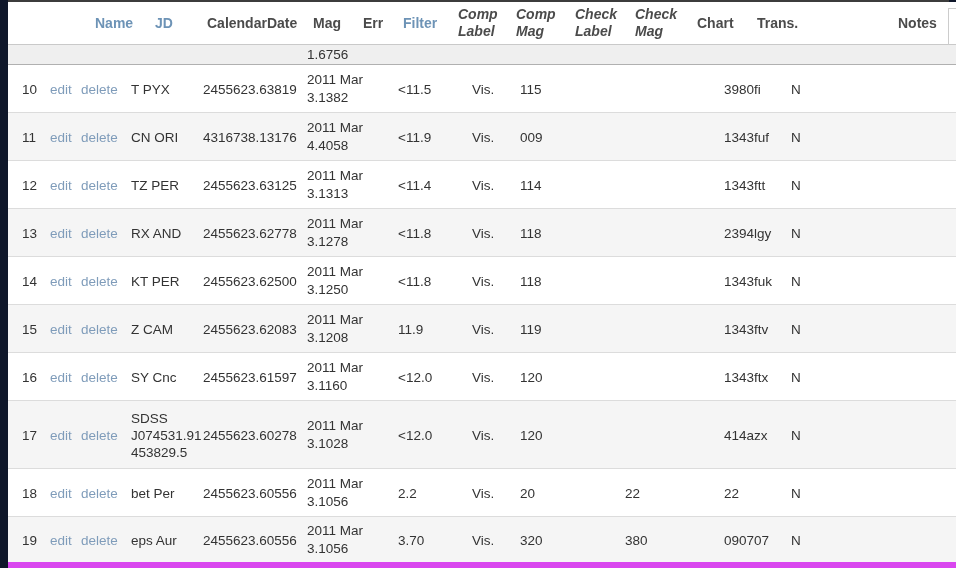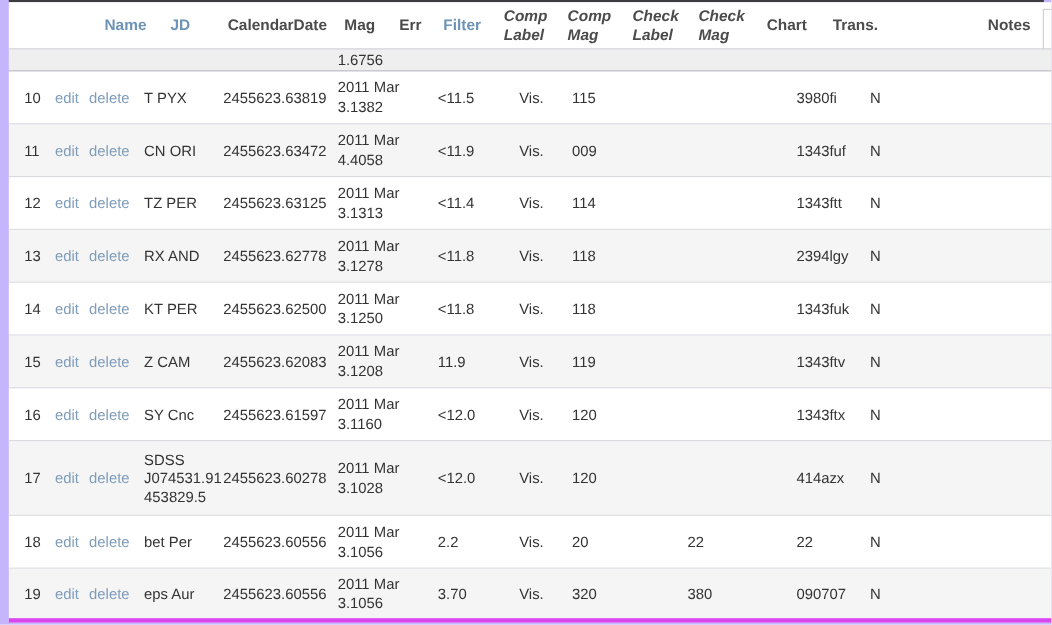--- a/index.html
+++ b/index.html
@@ -1,16 +1,16 @@
 <!DOCTYPE html>
 <html><head>
 <meta charset="utf-8">
 <style>
   html,body{margin:0;padding:0;background:#fff;}
-  .page{position:relative;width:956px;height:568px;overflow:hidden;background:#c4b5fd;
+  .page{position:relative;width:956px;height:568px;overflow:hidden;background:#0f172a;
         font-family:"Liberation Sans",sans-serif;color:#333;}
   .topline{position:absolute;left:8px;top:0;width:941px;height:2px;background:#3c3c3c;}
   
   .thead{position:absolute;left:8px;top:2px;width:948px;height:42px;background:#fff;
          border-bottom:1px solid #c9c9c9;}
   .hl{position:absolute;top:50%;transform:translateY(-50%);font-size:14px;font-weight:bold;
       color:#4b4b4b;white-space:nowrap;line-height:17px;}
   .hl.wrap{white-space:normal;font-style:italic;}
   .hlink{color:#6d93b6;text-decoration:none;cursor:pointer;}
   .h-name{left:87px}.h-jd{left:147px}.h-cal{left:199px}.h-mag{left:305px}.h-err{left:355px}
@@ -20,21 +20,21 @@
   .h-chart{left:689px}.h-trans{left:749px}
   .h-comment{left:806px;width:74px}.h-notes{left:890px}
   .head-vline{position:absolute;right:7px;top:6px;bottom:-1px;border-left:1px solid #ccc;}
   .head-topline{position:absolute;right:0;top:6px;width:7px;border-top:1px solid #ccc;}
   
   .tbody{position:absolute;left:8px;top:45px;width:948px;}
   .row{position:relative;height:47px;border-bottom:1px solid #dcdcdc;background:#fff;}
   .row.striped{background:#f5f5f5;}
   .row.tall{height:67px;}
   .row.partial{height:19px;background:#efefef;border-bottom:1px solid #b0b0b0;}
-  .row.last{height:45px;border-bottom:4px solid #d946ef;text-decoration:underline;}
+  .row.last{height:45px;border-bottom:6px solid #d946ef;text-decoration:underline;}
   .cell{position:absolute;top:50%;transform:translateY(-50%);font-size:13.5px;color:#333;
         white-space:nowrap;}
   .c-num{left:14px}.c-edit{left:42px}.c-delete{left:73px}
   .c-name{left:123px;width:80px;white-space:normal;line-height:17px;}
   .c-jd{left:195px}.c-cal{left:299px;line-height:18px;}
   .c-mag{left:390px}.c-filter{left:464px}.c-comp{left:512px}
   .c-check{left:617px}.c-chart{left:716px}.c-trans{left:783px}
   .cal-line{display:block;}
   a.rlink{color:#7f9cba;text-decoration:none;cursor:pointer;}
 </style>
@@ -84,21 +84,21 @@
       <span class="cell c-check"></span>
       <span class="cell c-chart">3980fi</span>
       <span class="cell c-trans">N</span>
     </div>
 
     <div class="row striped">
       <span class="cell c-num">11</span>
       <a class="cell c-edit rlink">edit</a>
       <a class="cell c-delete rlink">delete</a>
       <span class="cell c-name">CN ORI</span>
-      <span class="cell c-jd">2455623.63472</span>
+      <span class="cell c-jd">4316738.13176</span>
       <span class="cell c-cal">
           <span class="cal-line">2011 Mar</span>
           <span class="cal-line">4.4058</span>
         </span>
       <span class="cell c-mag">&lt;11.9</span>
       <span class="cell c-filter">Vis.</span>
       <span class="cell c-comp">009</span>
       <span class="cell c-check"></span>
       <span class="cell c-chart">1343fuf</span>
       <span class="cell c-trans">N</span>

